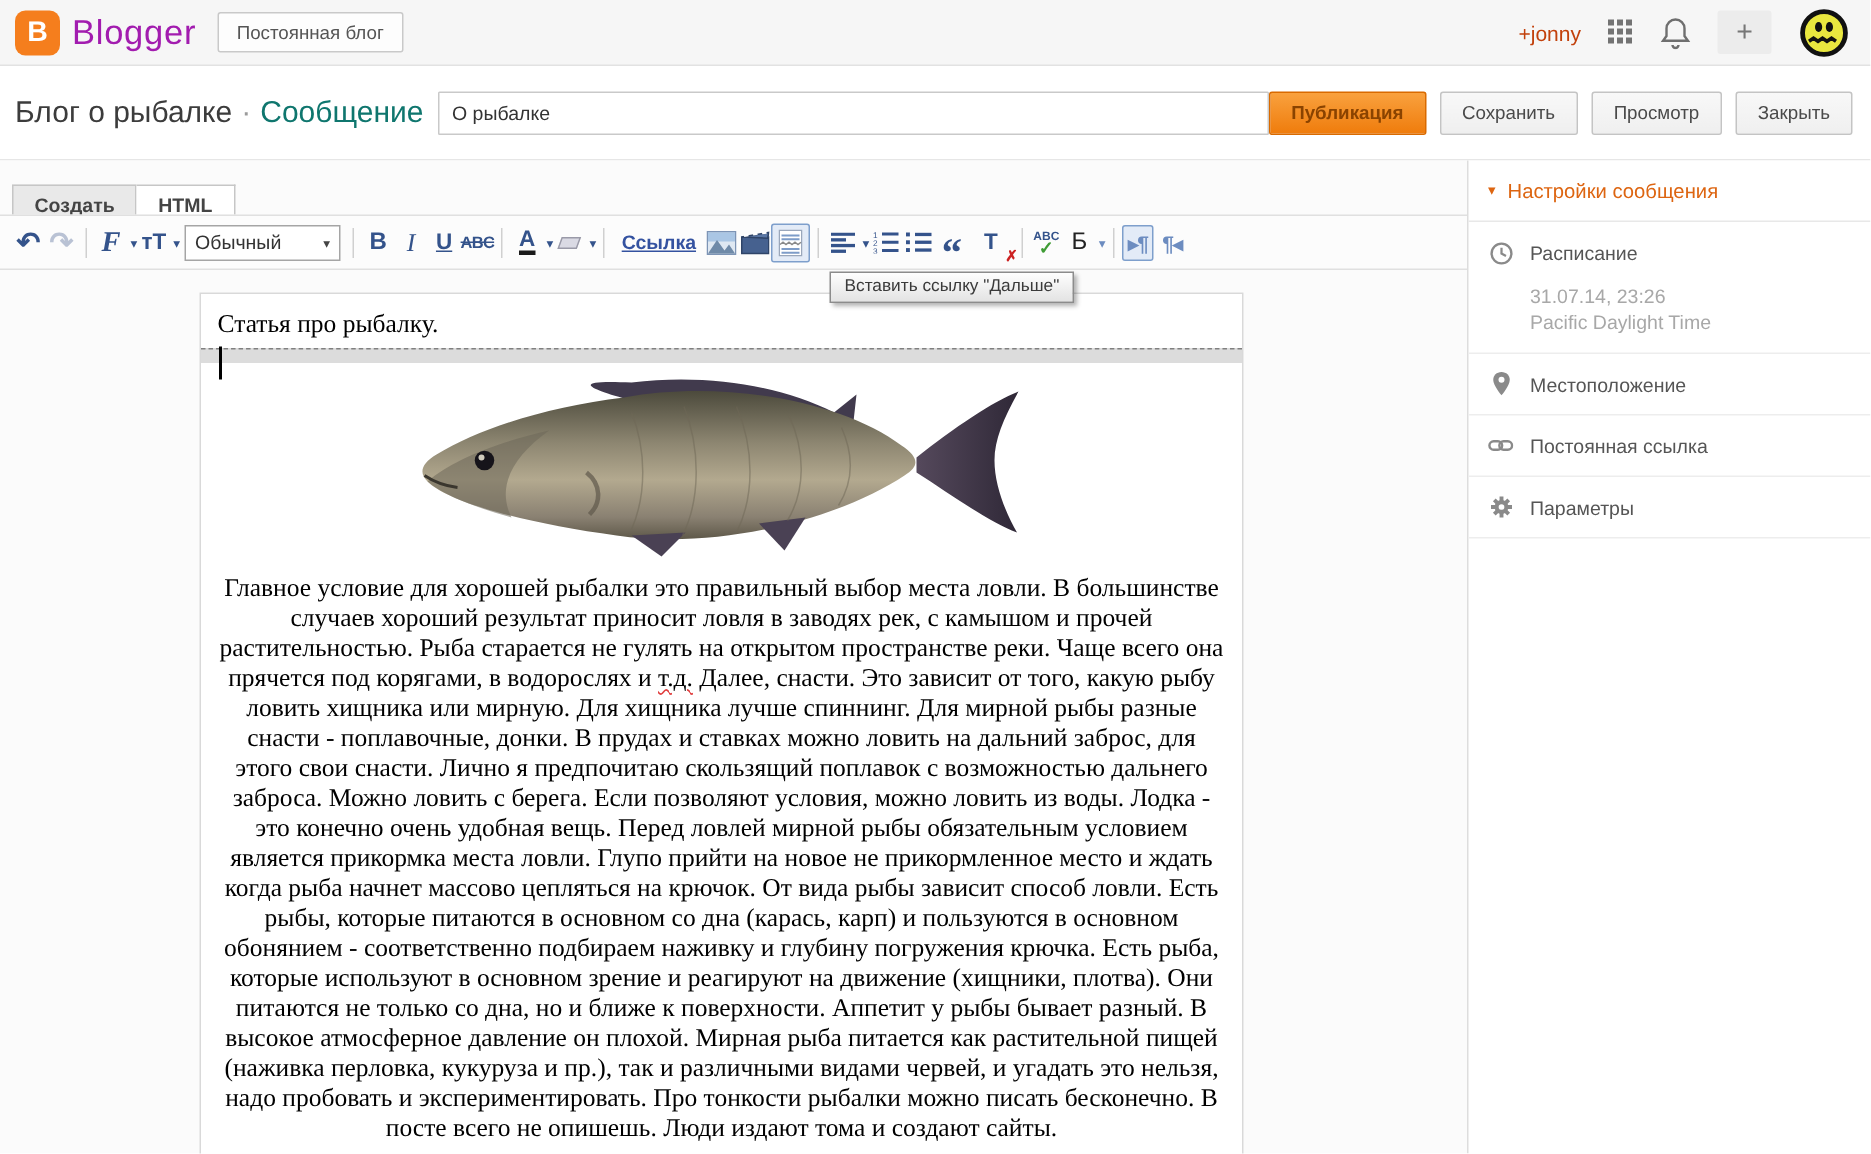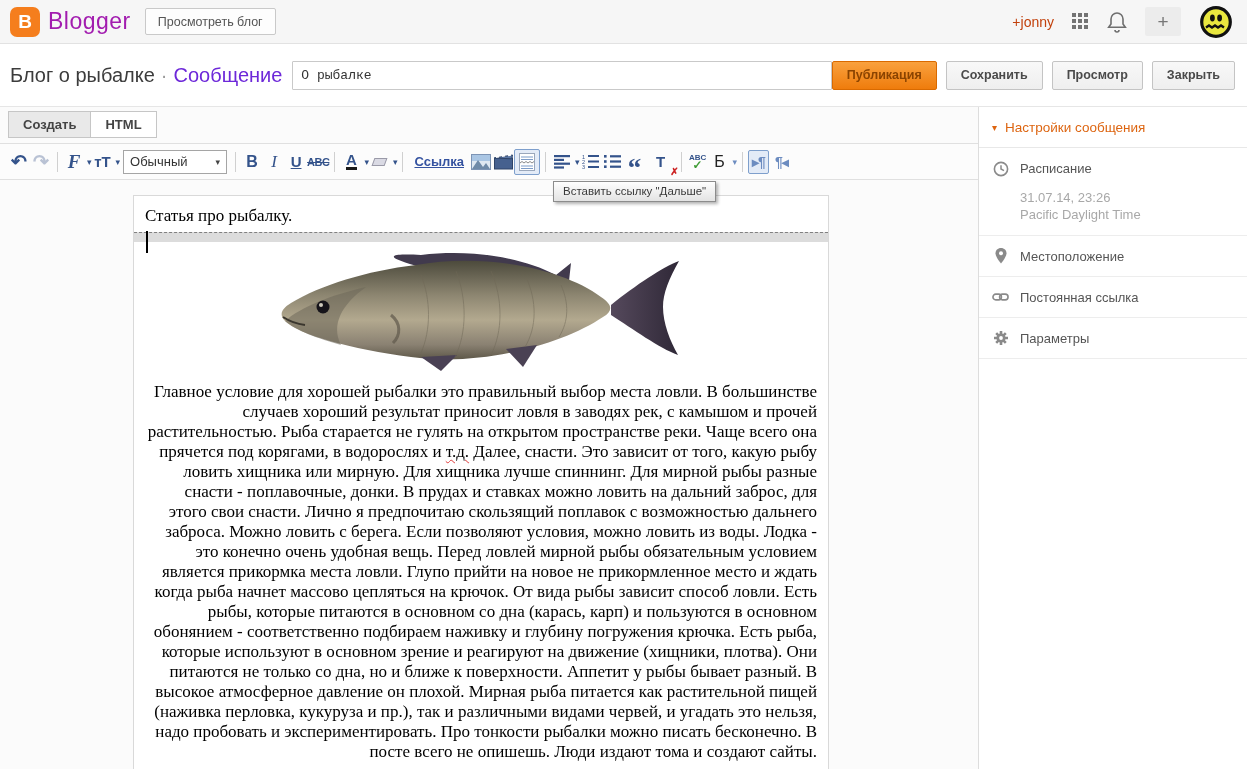--- a/index.html
+++ b/index.html
@@ -19,32 +19,32 @@
   .username { font-size:14px; color:#c2410c; }
   .grid-icon { width:17px; height:17px; display:grid; grid-template-columns:repeat(3,4px); grid-template-rows:repeat(3,4px); gap:2px; }
   .grid-icon span { background:#737373; }
   .plus-btn { width:36px; height:29px; background:#ececec; border-radius:2px; display:flex; align-items:center;
               justify-content:center; font-size:19px; color:#777; }
   
   .header { position:absolute; top:44px; left:0; width:1247px; height:63px; background:#fff;
             border-bottom:1px solid #e6e6e6; display:flex; align-items:center; }
   .blog-title { font-size:20px; color:#3c3c3c; margin-left:10px; white-space:nowrap; }
   .dot-sep { font-size:20px; color:#9b9b9b; margin:0 6px; }
-  .page-type { font-size:20px; color:#6d28d9; margin-right:10px; white-space:nowrap; }
+  .page-type { font-size:20px; color:#0f766e; margin-right:10px; white-space:nowrap; }
   .title-input { width:612px; height:29px; border:1px solid #c9c9c9; border-radius:1px; padding:0 8px;
-                 font-size:13px; color:#333; font-family:Liberation Mono, monospace; }
+                 font-size:13px; color:#333; font-family:Liberation Sans, sans-serif; }
   .hdr-buttons { margin-left:auto; display:flex; gap:9px; padding-right:12px; }
-  .btn { height:29px; padding:0 14px; font-size:12.5px; font-weight:bold; border-radius:2px; cursor:pointer;
+  .btn { height:29px; padding:0 14px; font-size:12.5px; font-weight:normal; border-radius:2px; cursor:pointer;
          display:flex; align-items:center; }
   .btn-gray { background:linear-gradient(#f8f8f8,#efefef); border:1px solid #c4c4c4; color:#4a4a4a; }
   .btn-orange { background:linear-gradient(#f9a13e,#ef7c0c); border:1px solid #d96a00; color:#8a4300;
                 font-weight:bold; }
   
   .main { position:absolute; top:107px; left:0; width:978px; height:662px; background:#fbfbfb; }
-  .tabs { position:absolute; top:4px; left:8px; display:flex; }
+  .tabs { position:absolute; top:16px; left:8px; display:flex; }
   .tab { height:27px; padding:0 14px; font-size:13px; font-weight:bold; color:#444; border:1px solid #c6c6c6;
          display:flex; align-items:center; cursor:pointer; background:#fff; }
   .tab.active { background:#e9e9e9; }
   .tab + .tab { border-left:none; }
   .toolbar { position:absolute; top:36px; left:0; width:978px; height:37px; background:#fcfcfc;
              border-top:1px solid #e0e0e0; border-bottom:1px solid #e0e0e0;
              display:flex; align-items:center; padding-left:8px; }
   .ticon { display:flex; align-items:center; justify-content:center; min-width:22px; height:26px;
            color:#34538b; font-size:15px; cursor:pointer; }
   .tsep { width:1px; height:20px; background:#d0d0d0; margin:0 5px; }
@@ -78,21 +78,21 @@
              box-shadow:2px 2px 3px rgba(0,0,0,.3); white-space:nowrap; z-index:5; }
   
   .content-box { position:absolute; left:133px; top:88px; width:696px; height:700px; background:#fff;
                  border:1px solid #d9d9d9; padding:9px 11px; font-family:"Liberation Serif",serif;
                  font-size:17px; color:#000; }
   .post-heading { line-height:21px; }
   .jumpbreak { position:relative; height:10px; background:#dcdcdc; border-top:1px dashed #808080;
                margin:6px -11px 3px; }
   .caret { position:absolute; left:12px; top:-2px; width:2px; height:22px; background:#000; }
   .fish-wrap { width:420px; margin:2px auto 4px; }
-  .post-text { line-height:20px; text-align:right; }
+  .post-text { line-height:20px; text-align:center; }
   .squiggle { text-decoration:underline wavy #e03c3c; text-decoration-thickness:1px; text-underline-offset:2px; }
   
   .sidebar { position:absolute; top:107px; left:978px; width:269px; height:662px; background:#fff;
              border-left:1px solid #ddd; }
   .sb-header { height:41px; display:flex; align-items:center; padding-left:13px; border-bottom:1px solid #e8e8e8;
                color:#dd6511; font-size:13.5px; cursor:pointer; }
   .sb-header .tri { font-size:10px; margin-right:8px; color:#dd6511; }
   .sb-row { display:flex; align-items:center; height:41px; padding-left:13px; border-bottom:1px solid #ededed;
             cursor:pointer; }
   .sb-row .sb-ic { width:17px; display:flex; justify-content:center; margin-right:11px; }
@@ -103,21 +103,21 @@
 </style>
 </head>
 <body>
 
 <div class="topbar">
   <div class="logo-box">
     <span class="logo-b">B</span>
   </div>
   <span class="logo-text">Blogger</span>
   <div class="viewblog-btn">
-    <span>Просмотреть блог</span>
+    <span>Постоянная блог</span>
   </div>
   <div class="topbar-right">
     <span class="username">+jonny</span>
     <div class="grid-icon">
       <span></span>
         <span></span>
         <span></span>
         <span></span>
         <span></span>
         <span></span>

